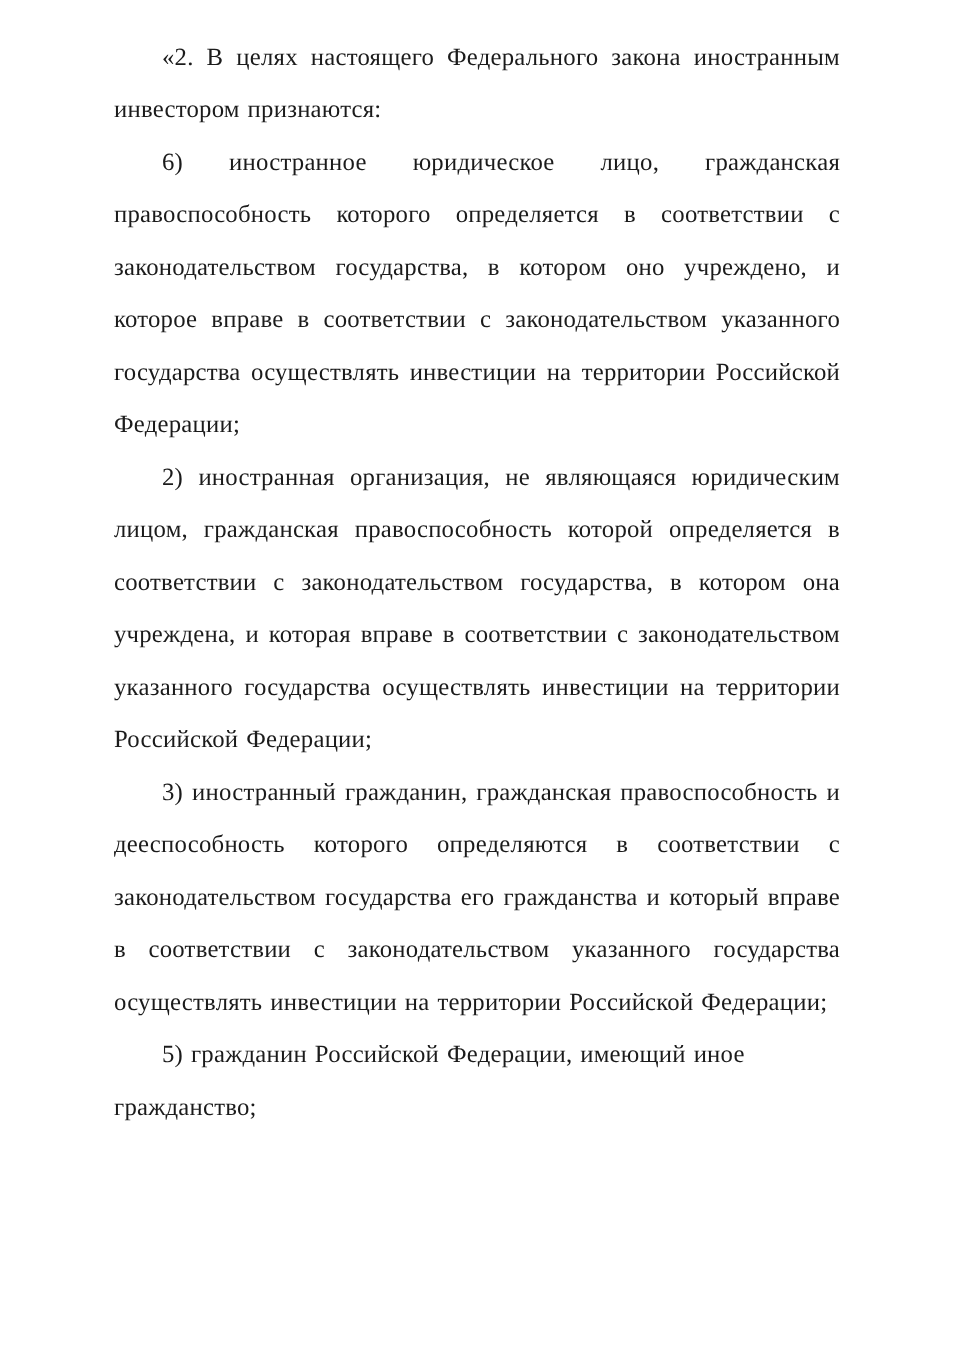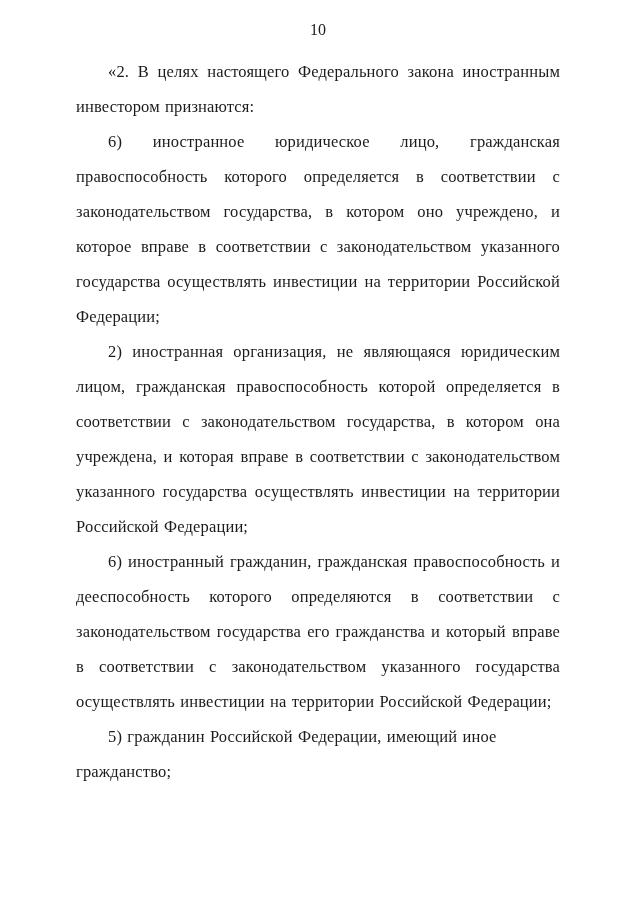--- a/index.html
+++ b/index.html
@@ -44,27 +44,26 @@
     font-size: 10px;
     line-height: 0;
     vertical-align: 6px;
     letter-spacing: 0;
   }
 </style>
 </head>
 <body>
 
 <div class="page">
-  <div class="page-number">10</div>
 
   <div class="body-text">
     <p>«2. В целях настоящего Федерального закона иностранным инвестором признаются:</p>
 
     <p>6) иностранное юридическое лицо, гражданская правоспособность которого определяется в соответствии с законодательством государства, в котором оно учреждено, и которое вправе в соответствии с законодательством указанного государства осуществлять инвестиции на территории Российской Федерации;</p>
 
     <p>2) иностранная организация, не являющаяся юридическим лицом, гражданская правоспособность которой определяется в соответствии с законодательством государства, в котором она учреждена, и которая вправе в соответствии с законодательством указанного государства осуществлять инвестиции на территории Российской Федерации;</p>
 
 
-    <p>6) иностранный гражданин, гражданская правоспособность и дееспособность которого определяются в соответствии с законодательством государства его гражданства и который вправе в соответствии с законодательством указанного государства осуществлять инвестиции на территории Российской Федерации;</p>
+    <p>3) иностранный гражданин, гражданская правоспособность и дееспособность которого определяются в соответствии с законодательством государства его гражданства и который вправе в соответствии с законодательством указанного государства осуществлять инвестиции на территории Российской Федерации;</p>
 
     <p>5) гражданин Российской Федерации, имеющий иное гражданство;</p>
   </div>
 </div>
 
 </body></html>

